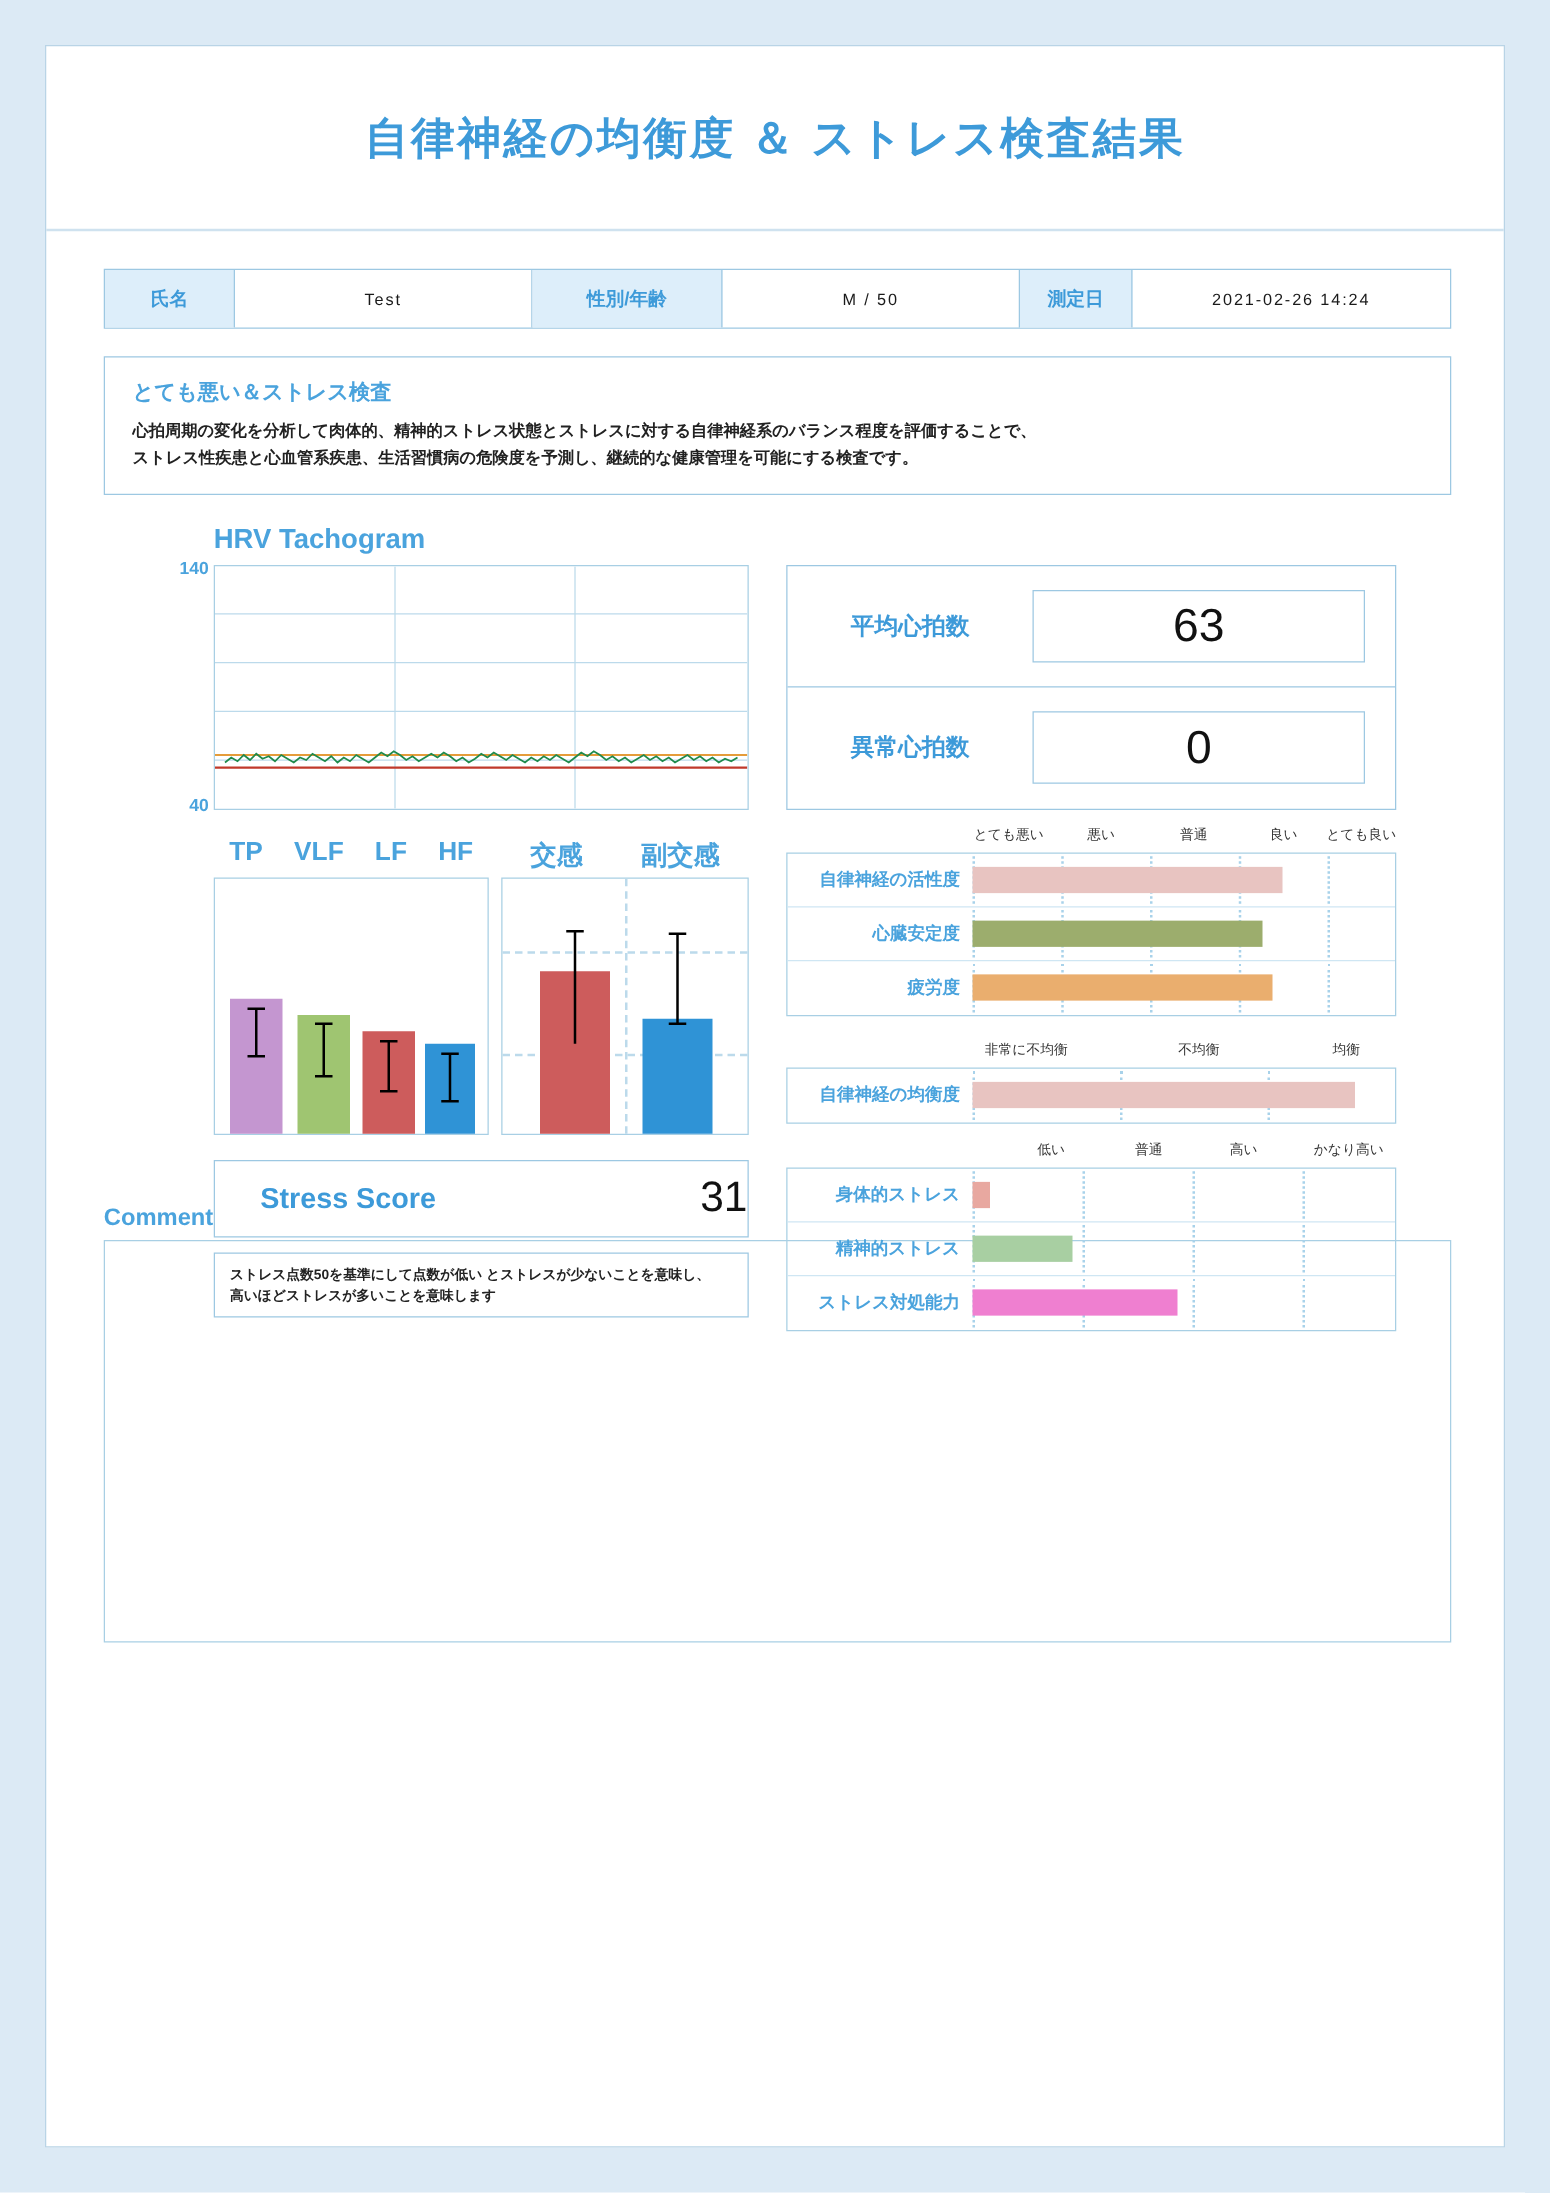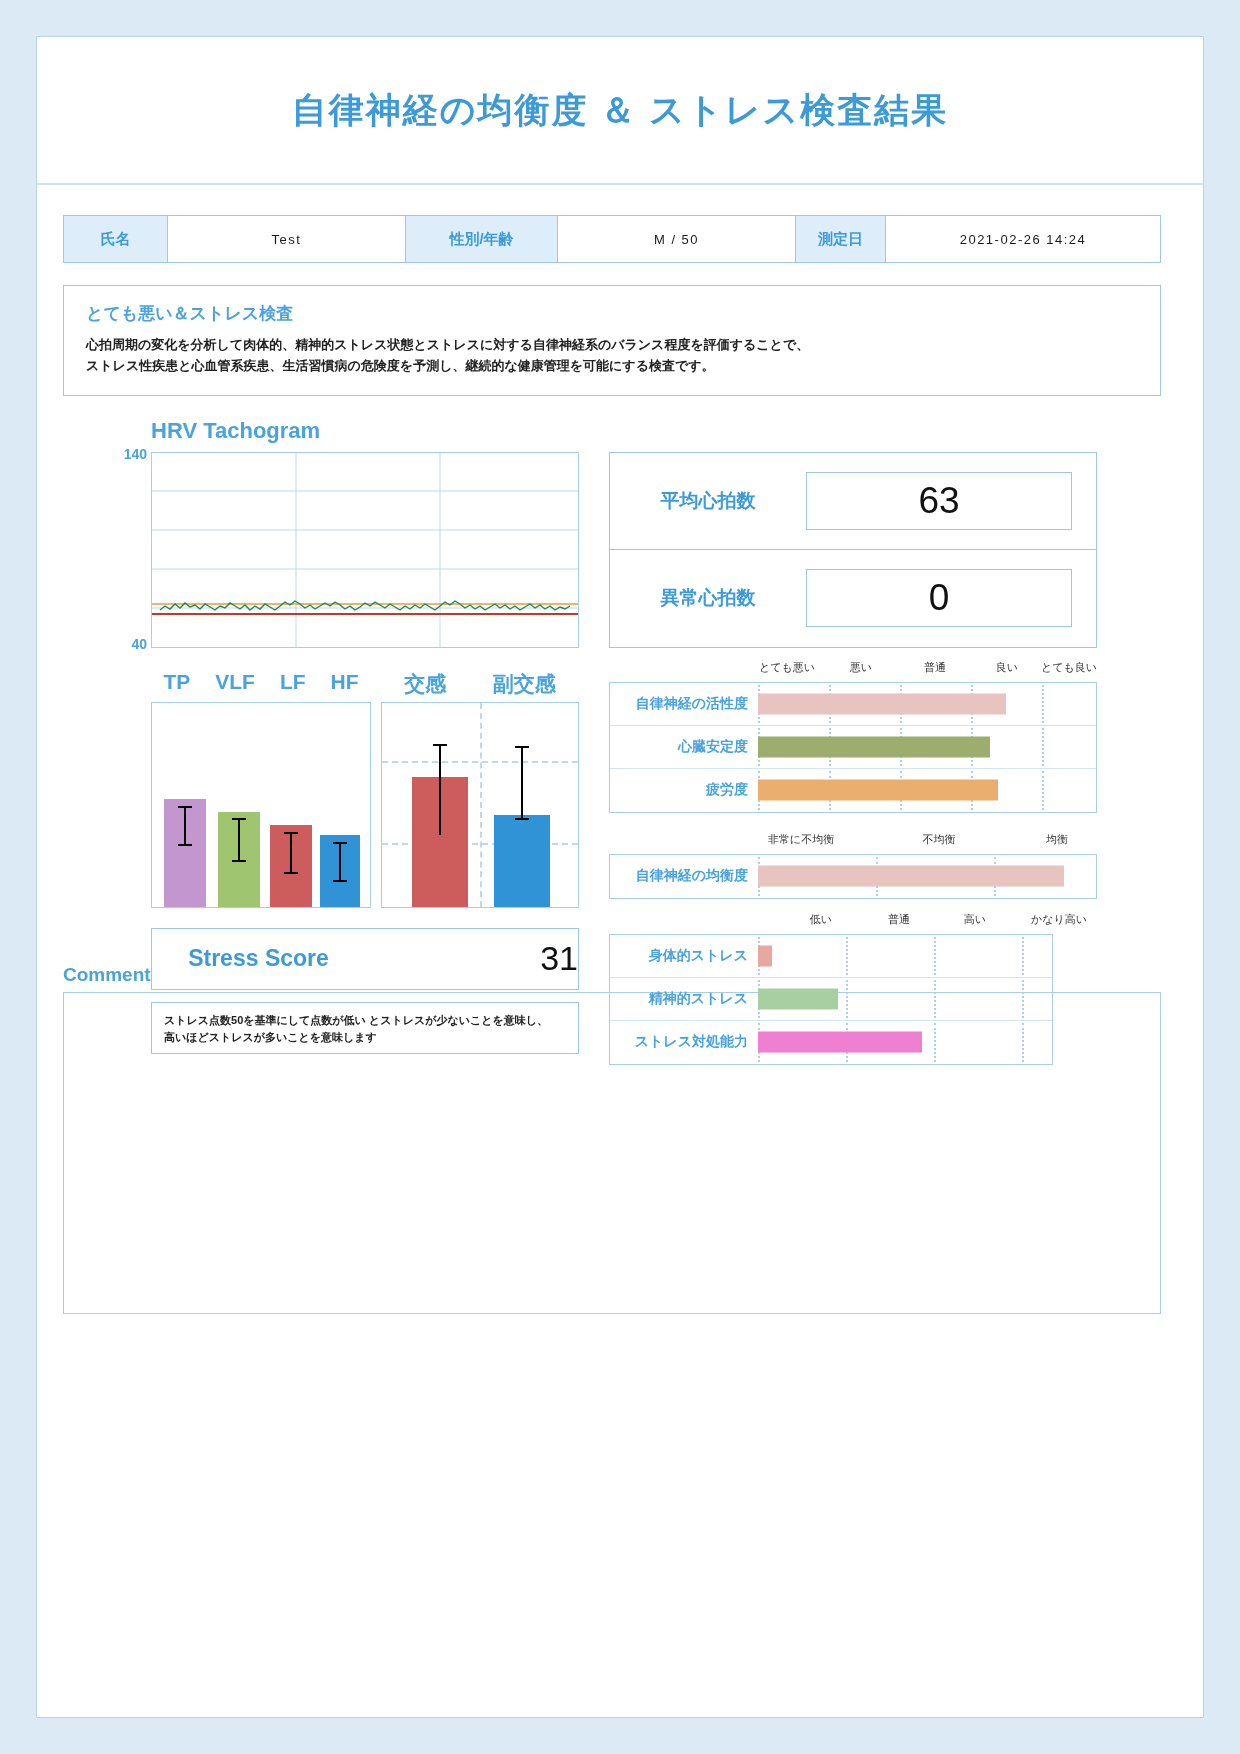--- a/index.html
+++ b/index.html
@@ -36,21 +36,21 @@
   }
   .report-title {
     color: #3d9ad9;
     font-size: 35px;
     font-weight: bold;
     letter-spacing: 2px;
     text-align: center;
   }
 
   .body-area {
-    padding: 30px 42px 0 26px;
+    padding: 30px 42px 0 46px;
     box-sizing: border-box;
   }
 
   
   .info-table {
     display: flex;
     border: 1px solid #9dc8e2;
     height: 48px;
     box-sizing: border-box;
     margin-bottom: 22px;
@@ -542,21 +542,21 @@
             <div class="ind-track">
               <div class="ind-tick" style="left:0px;"></div>
               <div class="ind-tick" style="left:118px;"></div>
               <div class="ind-tick" style="left:236px;"></div>
               <div class="ind-fill" style="width:306px; background:#e8c4c1;"></div>
             </div>
           </div>
         </div>
       </div>
 
-      <div class="ind-panel" style="left:546px; top:246px; width:444px;">
+      <div class="ind-panel" style="left:546px; top:246px; width:488px;">
         <div class="ind-scale">
           <span style="left:212px;">低い</span>
           <span style="left:290px;">普通</span>
           <span style="left:366px;">高い</span>
           <span style="left:450px;">かなり高い</span>
         </div>
         <div class="ind-table">
           <div class="ind-row">
             <div class="ind-name">身体的ストレス</div>
             <div class="ind-track">

